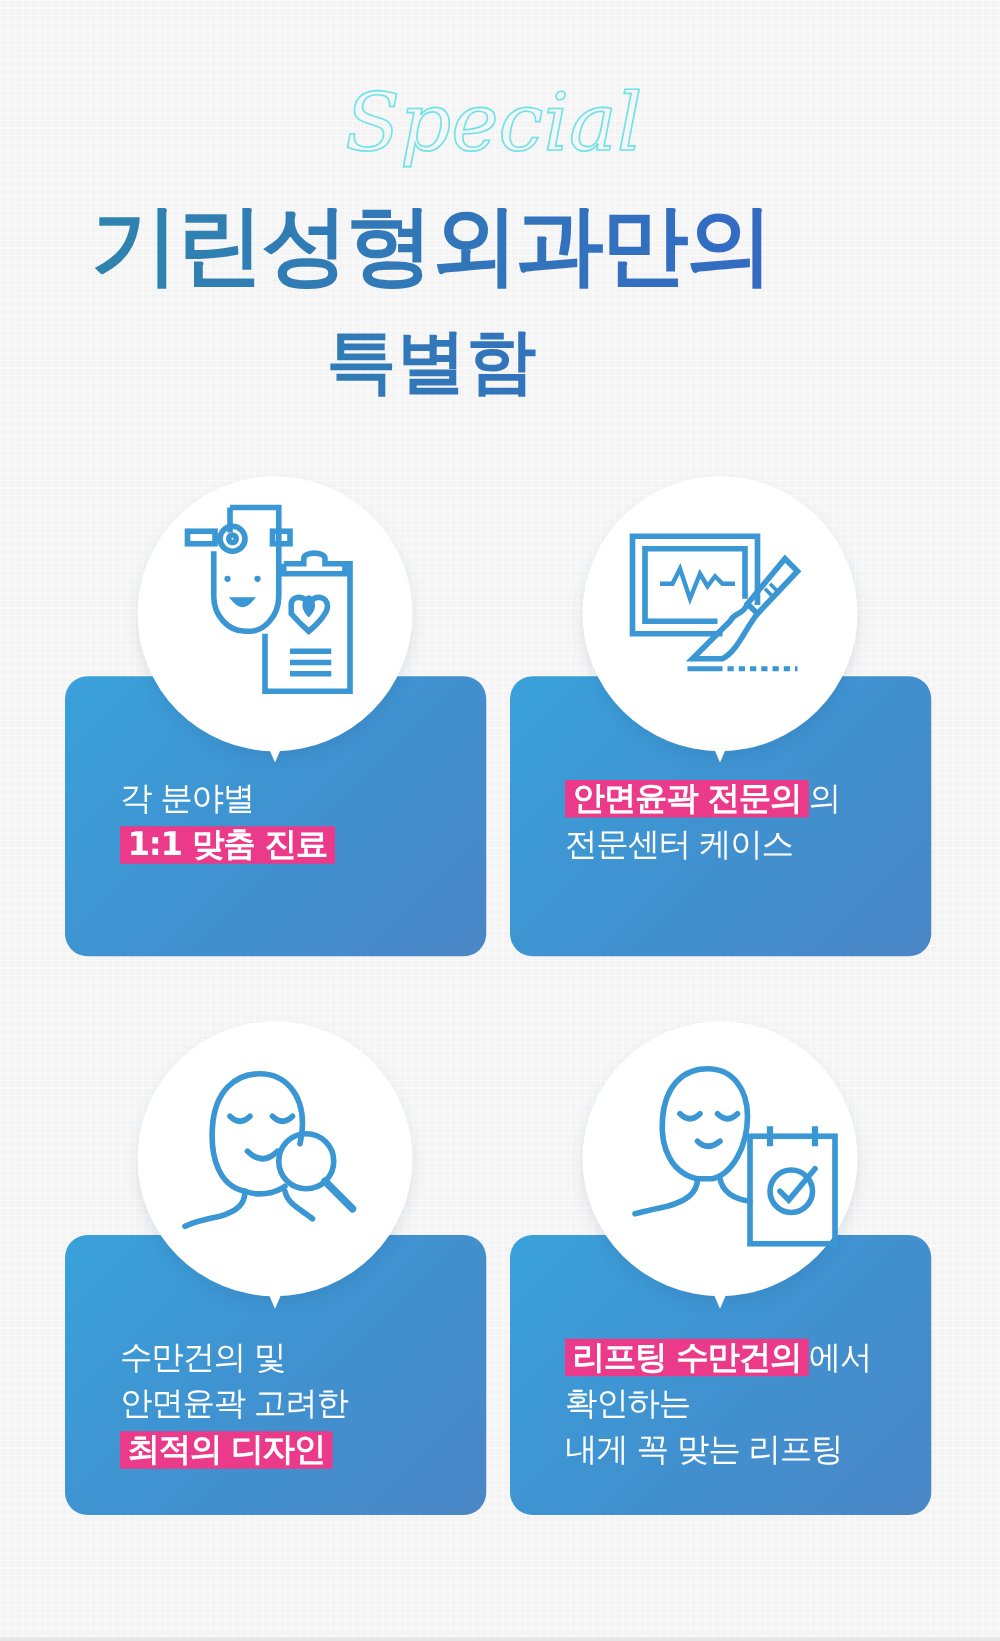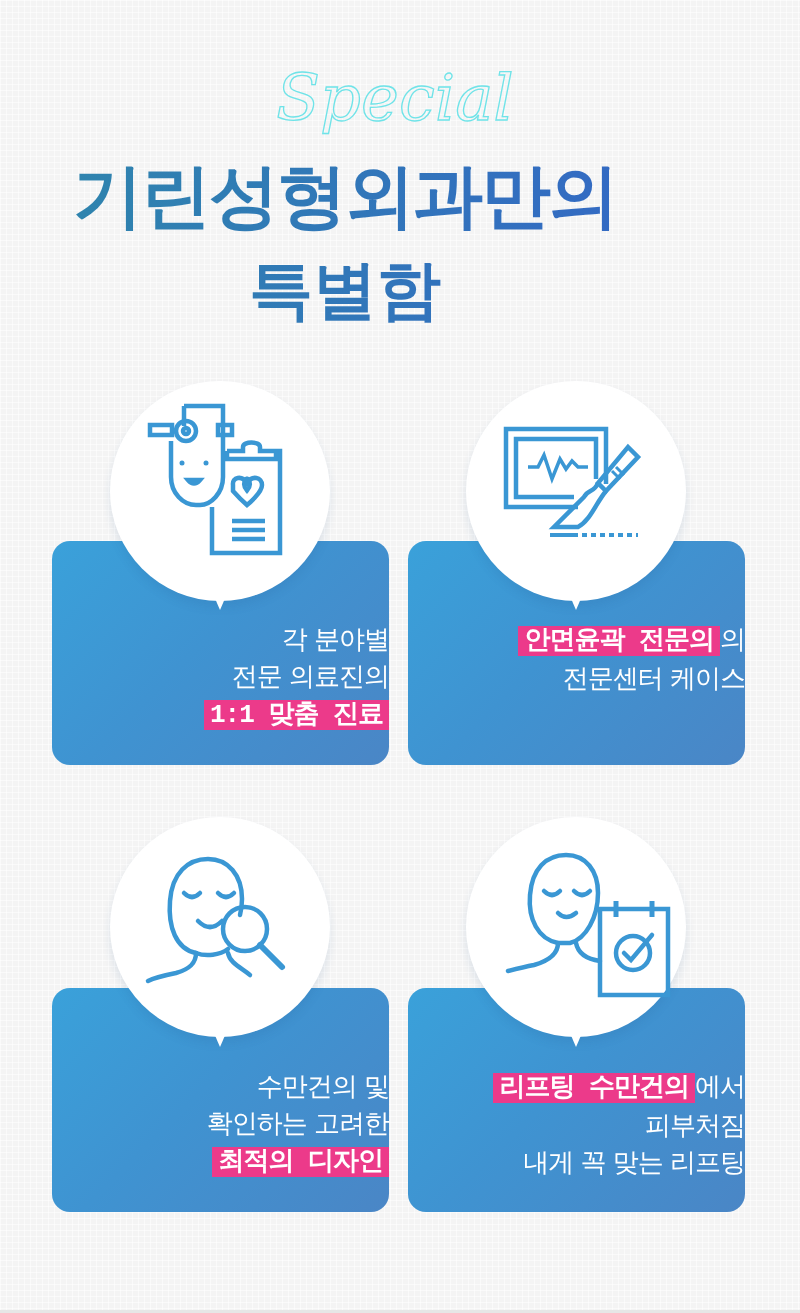--- a/index.html
+++ b/index.html
@@ -23,21 +23,21 @@
       position: absolute; left: 225px; top: 58px; width: 340px; height: 90px;
     }
     .title {
       position: absolute; left: 0; width: 690px; text-align: center;
       font-weight: bold; letter-spacing: -2px;
       background: linear-gradient(90deg, #2e87ab 0%, #3467c6 100%);
       -webkit-background-clip: text; background-clip: text;
       color: transparent;
     }
     .title-line1 { top: 150px; font-size: 70px; line-height: 92px; }
-    .title-line2 { top: 238px; font-size: 64px; line-height: 104px; letter-spacing: 0px; }
+    .title-line2 { top: 238px; font-size: 56px; line-height: 104px; letter-spacing: 0px; }
 
     
     .feature {
       position: absolute; width: 337px; height: 450px;
     }
     .card {
       position: absolute; left: 0; bottom: 0; width: 337px; height: 224px;
       border-radius: 18px;
       background: linear-gradient(135deg, #3aa1da 0%, #3f93d1 45%, #4a86c6 100%);
     }
@@ -48,28 +48,27 @@
       z-index: 2;
     }
     .bubble-tail {
       position: absolute; left: 155px; top: 200px; width: 0; height: 0;
       border-left: 13px solid transparent; border-right: 13px solid transparent;
       border-top: 30px solid #ffffff; z-index: 2;
     }
     .bubble svg { position: absolute; left: 0; top: 0; width: 220px; height: 220px; }
     .card-text {
       position: absolute; left: 0; right: 0; top: 80px;
-      text-align: right; color: #ffffff;
-      font-size: 26px; line-height: 37px; letter-spacing: -1px;
+      text-align: left; color: #ffffff;
+      font-size: 26px; line-height: 37px; letter-spacing: -1px; padding-left: 44px;
     }
     .card-text .line { display: block; white-space: nowrap; }
     .hl {
       background: #ec3a8a; color: #fff; font-weight: bold;
       padding: 0 6px;
-      font-family: Liberation Mono, monospace;
     }
 
     #f1 { left: 52px; top: 315px; }
     #f2 { left: 408px; top: 315px; }
     #f3 { left: 52px; top: 762px; }
     #f4 { left: 408px; top: 762px; }
     #f1 .bubble, #f2 .bubble { top: 66px; }
     #f1 .bubble-tail, #f2 .bubble-tail { top: 265px; }
     #f3 .bubble, #f4 .bubble { top: 55px; }
     #f3 .bubble-tail, #f4 .bubble-tail { top: 255px; }
@@ -80,21 +79,20 @@
 <svg class="special-script" viewBox="0 0 340 90">
   <text x="170" y="62" text-anchor="middle" font-family="DejaVu Serif, serif" font-style="italic" font-size="64" fill="none" stroke="#6fe3e8" stroke-width="1.3">Special</text>
 </svg>
 <div class="title title-line1">기린성형외과만의</div>
 <div class="title title-line2">특별함</div>
 
 <div class="feature" id="f1">
   <div class="card">
     <div class="card-text">
       <span class="line"><span>각 분야별</span></span>
-      <span class="line"><span>전문 의료진의</span></span>
       <span class="line"><span class="hl">1:1 맞춤 진료</span></span>
     </div>
   </div>
   <div class="bubble">
     <svg viewBox="0 0 220 220" fill="none" stroke="#3a97d4" stroke-width="4.5" stroke-linejoin="miter">
 
       <path d="M74 25 H113 V96 C113 112 101 124 90 124 H86 C73 124 61 112 61 96 V60"></path>
       <path d="M74 25 V45"></path>
       <rect x="40" y="44" width="22" height="10"></rect>
       <rect x="108" y="44" width="14" height="10"></rect>
@@ -137,21 +135,21 @@
       <line x1="116" y1="154" x2="172" y2="154" stroke-width="4" stroke-dasharray="5 4"></line>
     </svg>
   </div>
   <div class="bubble-tail"></div>
 </div>
 
 <div class="feature" id="f3">
   <div class="card">
     <div class="card-text">
       <span class="line"><span>수만건의 및</span></span>
-      <span class="line"><span>확인하는 고려한</span></span>
+      <span class="line"><span>안면윤곽 고려한</span></span>
       <span class="line"><span class="hl">최적의 디자인</span></span>
     </div>
   </div>
   <div class="bubble">
     <svg viewBox="0 0 220 220" fill="none" stroke="#3a97d4" stroke-width="4.5" stroke-linecap="round">
       <path d="M86 136 C66 132 58 110 60 84 C62 56 78 42 98 42 C118 42 132 58 132 82 C132 88 131 94 130 98"></path>
       <path d="M86 136 C96 140 110 138 118 132"></path>
       <path d="M74 76 Q82 84 90 76"></path>
       <path d="M108 76 Q116 84 124 76"></path>
       <path d="M88 104 Q100 116 112 104"></path>
@@ -161,21 +159,21 @@
       <path d="M118 136 C120 146 130 150 140 158"></path>
     </svg>
   </div>
   <div class="bubble-tail"></div>
 </div>
 
 <div class="feature" id="f4">
   <div class="card">
     <div class="card-text">
       <span class="line"><span class="hl">리프팅 수만건의</span><span>에서</span></span>
-      <span class="line"><span>피부처짐</span></span>
+      <span class="line"><span>확인하는</span></span>
       <span class="line"><span>내게 꼭 맞는 리프팅</span></span>
     </div>
   </div>
   <div class="bubble">
     <svg viewBox="0 0 220 220" fill="none" stroke="#3a97d4" stroke-width="4.5" stroke-linecap="round">
       <path d="M92 126 C72 122 62 102 64 78 C66 52 80 38 100 38 C120 38 132 54 132 76 C132 100 120 122 104 126 Z"></path>
       <path d="M78 74 Q86 82 94 74"></path>
       <path d="M108 74 Q116 82 124 74"></path>
       <path d="M92 96 Q100 104 110 96"></path>
       <path d="M92 126 C92 138 82 144 68 148 C58 150 50 152 42 154"></path>

